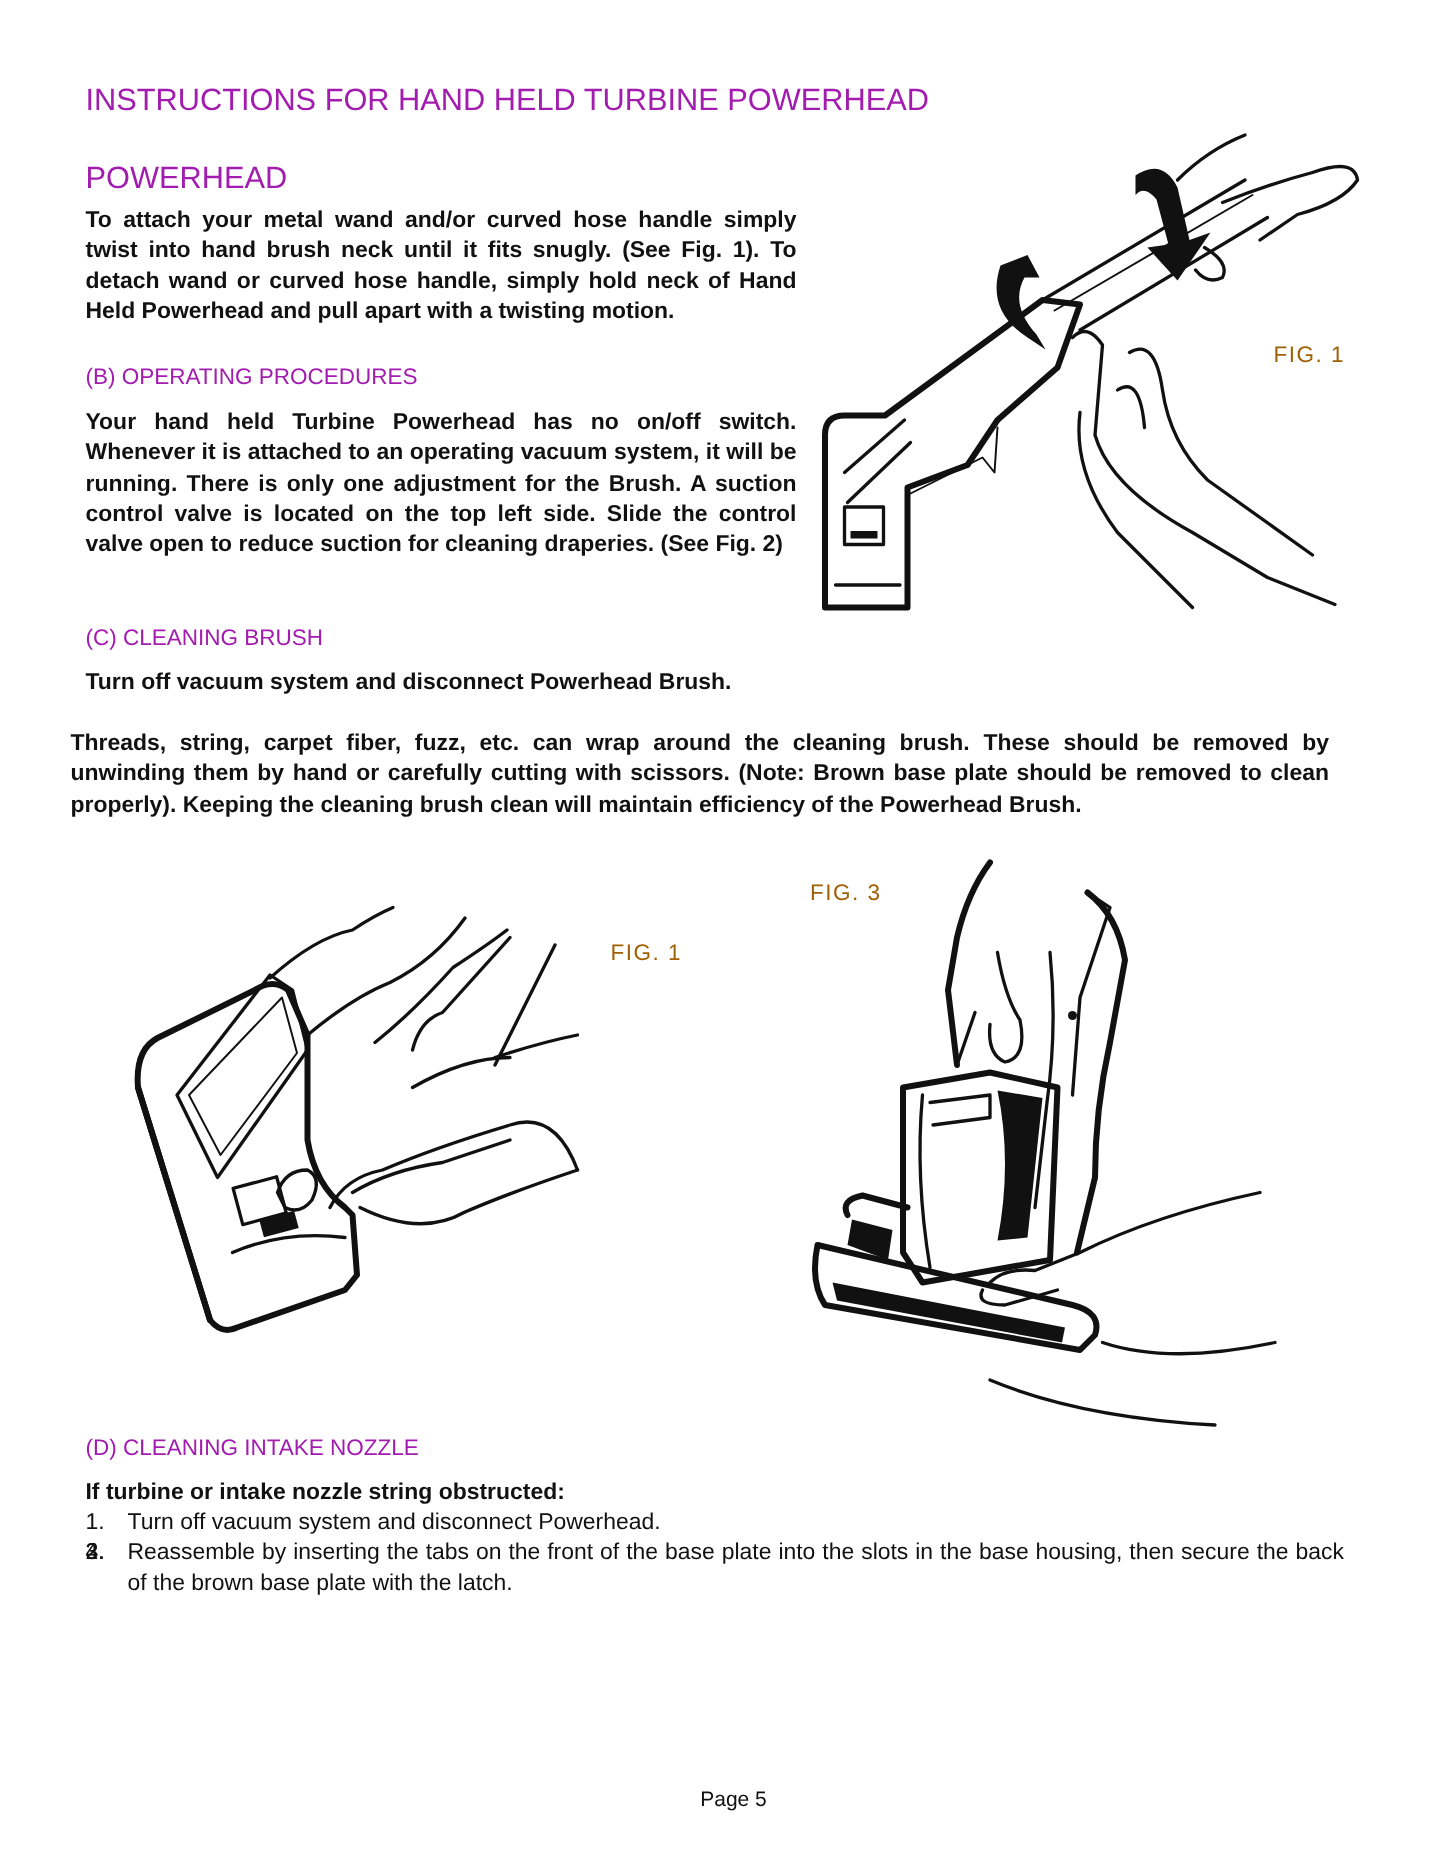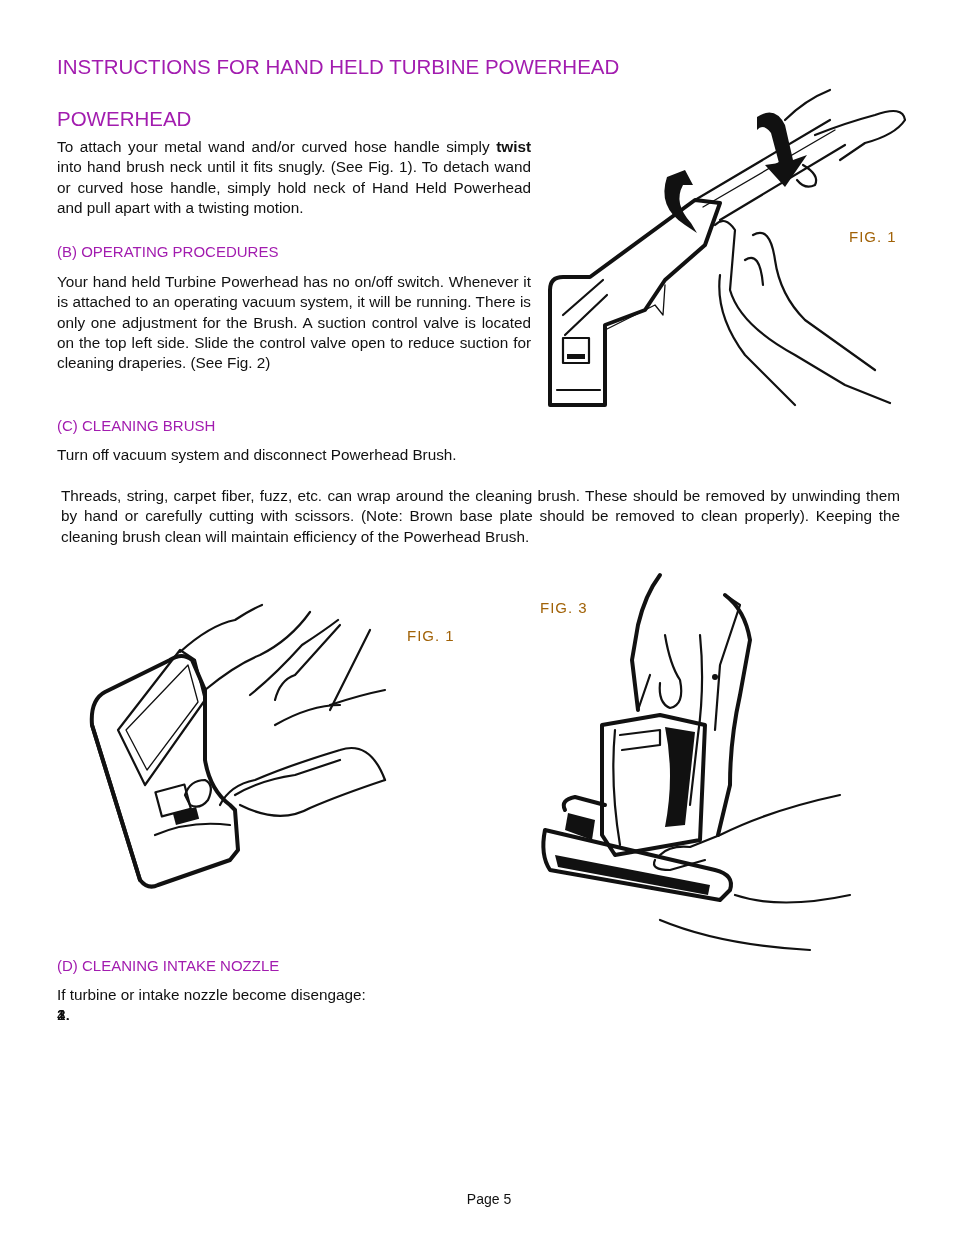--- a/index.html
+++ b/index.html
@@ -2,21 +2,21 @@
 <html><head>
 <meta charset="utf-8">
 <style>
   html, body { margin: 0; padding: 0; background: #ffffff; }
   body { width: 954px; height: 1235px; position: relative; overflow: hidden;
          font-family: "Liberation Sans", sans-serif; color: #111; }
   .abs { position: absolute; }
   h1, h2 { margin: 0; font-weight: normal; color: #a21caf; }
   .title { left: 57px; top: 54px; width: 640px; font-size: 20.5px; line-height: 26px; }
   .h2 { font-size: 15px; line-height: 24px; }
-  p { margin: 0; }
+  p { margin: 0; font-weight: bold; }
   .body { font-size: 15.3px; line-height: 20.3px; text-align: justify; }
   .narrow { width: 474px; }
   .wide { width: 839px; }
   .fig-label { font-size: 15px; letter-spacing: 1px; color: #a16207; }
   ol { margin: 0; padding: 0; list-style: none; }
   ol li { position: relative; padding-left: 28px; }
   ol li .num { position: absolute; left: 0; top: 0; }
   svg { position: absolute; overflow: visible; }
   svg .ln { fill: none; stroke: #111; stroke-width: 2.2; stroke-linecap: round; stroke-linejoin: round; }
   svg .thin { fill: none; stroke: #111; stroke-width: 1.3; stroke-linecap: round; stroke-linejoin: round; }
@@ -34,29 +34,29 @@
   <span>POWERHEAD</span>
 </h1>
 
 <p class="abs body narrow" style="left:57px; top:137px;"><span>To attach your metal wand and/or curved hose handle simply </span><b>twist</b><span> into hand brush neck until it fits snugly. (See Fig. 1). To detach wand or curved hose handle, simply hold neck of Hand Held Powerhead and pull apart with a twisting motion.</span></p>
 
 <h2 class="abs h2" style="left:57px; top:240px;">(B) OPERATING PROCEDURES</h2>
 <p class="abs body narrow" style="left:57px; top:272px;">Your hand held Turbine Powerhead has no on/off switch. Whenever it is attached to an operating vacuum system, it will be running. There is only one adjustment for the Brush. A suc­tion control valve is located on the top left side. Slide the con­trol valve open to reduce suction for cleaning draperies. (See Fig. 2)</p>
 
 <h2 class="abs h2" style="left:57px; top:414px;">(C) CLEANING BRUSH</h2>
 <p class="abs body wide" style="left:57px; top:445px;">Turn off vacuum system and disconnect Powerhead Brush.</p>
-<p class="abs body wide" style="left:61px; top:486px;">Threads, string, carpet fiber, fuzz, etc. can wrap around the cleaning brush. These should be removed by unwinding them by hand or carefully cutting with scissors. (Note: Brown base plate should be removed to clean properly). Keeping the cleaning brush clean will maintain efficiency of the Powerhead Brush.</p>
+<p class="abs body wide" style="left:47px; top:486px;">Threads, string, carpet fiber, fuzz, etc. can wrap around the cleaning brush. These should be removed by unwinding them by hand or carefully cutting with scissors. (Note: Brown base plate should be removed to clean properly). Keeping the cleaning brush clean will maintain efficiency of the Powerhead Brush.</p>
 
 <h2 class="abs h2" style="left:57px; top:954px;">(D) CLEANING INTAKE NOZZLE</h2>
-<p class="abs body wide" style="left:57px; top:985px;">If turbine or intake nozzle become disengage:</p>
+<p class="abs body wide" style="left:57px; top:985px;">If turbine or intake nozzle string obstructed:</p>
 <ol class="abs body wide" style="left:57px; top:1005px;">
-  <li><span class="num">1.</span></li>
+  <li><span class="num">1.</span><span>Turn off vacuum system and disconnect Powerhead.</span></li>
   <li><span class="num">2.</span></li>
   <li><span class="num">3.</span></li>
-  <li><span class="num">4.</span></li>
+  <li><span class="num">4.</span><span>Reassemble by inserting the tabs on the front of the base plate into the slots in the base housing, then secure the back of the brown base plate with the latch.</span></li>
 </ol>
 
 <div class="abs" style="left:545px; top:85px; width:370px; height:325px;">
   <svg width="370" height="325" viewBox="0 0 370 325">
 
     <path class="thick" d="M5,320 L5,205 Q5,192 18,192 L45,192 L150,115 L175,118 L160,160 L120,195 L100,225 L60,240 L60,320 Z"></path>
     <path class="ln" d="M12,305 L55,305"></path>
     <path class="ln" d="M18,230 L58,195"></path>
     <path class="ln" d="M20,250 L62,210"></path>
     <rect class="wht" x="18" y="253" width="26" height="25"></rect>
@@ -129,16 +129,16 @@
     <path class="thick" d="M25,265 L195,305 Q215,310 210,325 L200,335 L30,305 Q20,290 25,265 Z"></path>
     <path class="blk" d="M35,290 L190,320 L188,330 L38,302 Z"></path>
     <path class="thick" d="M45,245 Q40,235 55,232 L85,240"></path>
     <path class="blk" d="M48,248 L75,255 L72,275 L45,265 Z"></path>
 
     <path class="ln" d="M140,290 Q150,280 170,282 L200,270 Q250,245 320,230"></path>
     <path class="ln" d="M135,295 Q130,305 150,305 L185,295"></path>
     <path class="ln" d="M215,330 Q260,345 330,330"></path>
     <path class="ln" d="M140,355 Q200,380 290,385"></path>
   </svg>
-  <div class="abs fig-label" style="left:20px; top:22px;margin-top:12px;">FIG. 3</div>
+  <div class="abs fig-label" style="left:20px; top:22px;">FIG. 3</div>
 </div>
 
 <div class="abs footer">Page 5</div>
 
 </body></html>

